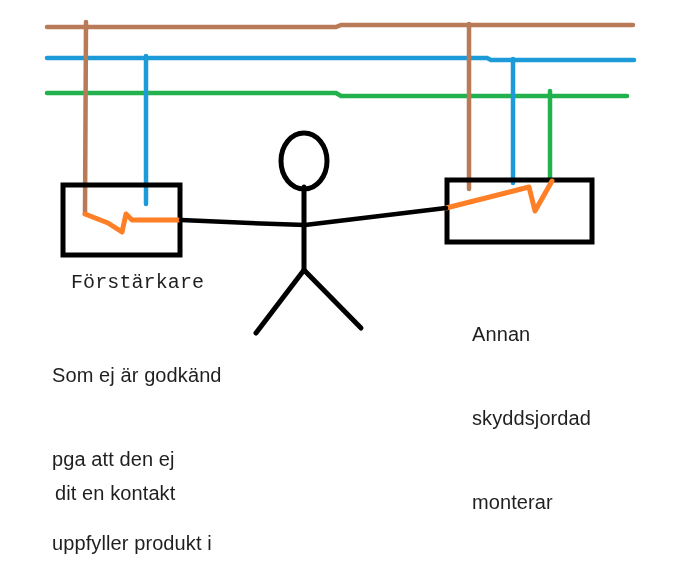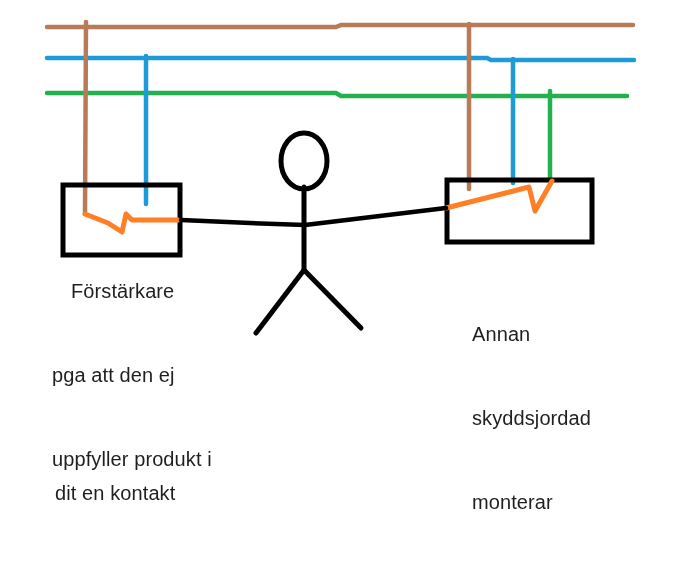--- a/index.html
+++ b/index.html
@@ -42,23 +42,24 @@
   <polyline points="446,208 529,187 535,211 552,181" fill="none" stroke-width="5" stroke-linecap="round" stroke-linejoin="round" stroke="#ff7f27"></polyline>
 
   <polyline points="181,220 250,223 305,225 446,208" fill="none" stroke-width="4.5" stroke-linecap="round" stroke-linejoin="round" stroke="#000000"></polyline>
 
   <ellipse cx="304" cy="161" rx="23" ry="28" fill="none" stroke-width="5" stroke="#000000"></ellipse>
   <line x1="304" y1="187" x2="304" y2="271" stroke-width="5" stroke-linecap="round" stroke="#000000"></line>
   <line x1="304" y1="270" x2="256" y2="333" stroke-width="5" stroke-linecap="round" stroke="#000000"></line>
   <line x1="304" y1="270" x2="361" y2="328" stroke-width="5" stroke-linecap="round" stroke="#000000"></line>
 </svg>
 
-<div class="caption" style="left:71px;top:277px;">Förstärkare</div>
+<div class="caption" style="left:71px;top:269px;font-family:Liberation Mono, monospace;">Förstärkare</div>
 
 <div class="caption" style="left:52px;top:305px;">
+  <span class="line">Som ej är godkänd</span>
   <span class="line">pga att den ej</span>
   <span class="line">uppfyller produkt i</span>
   
 </div>
 
 <div class="caption" style="left:55px;top:423px;">
   <span class="line">dit en kontakt</span>
   
   
   

